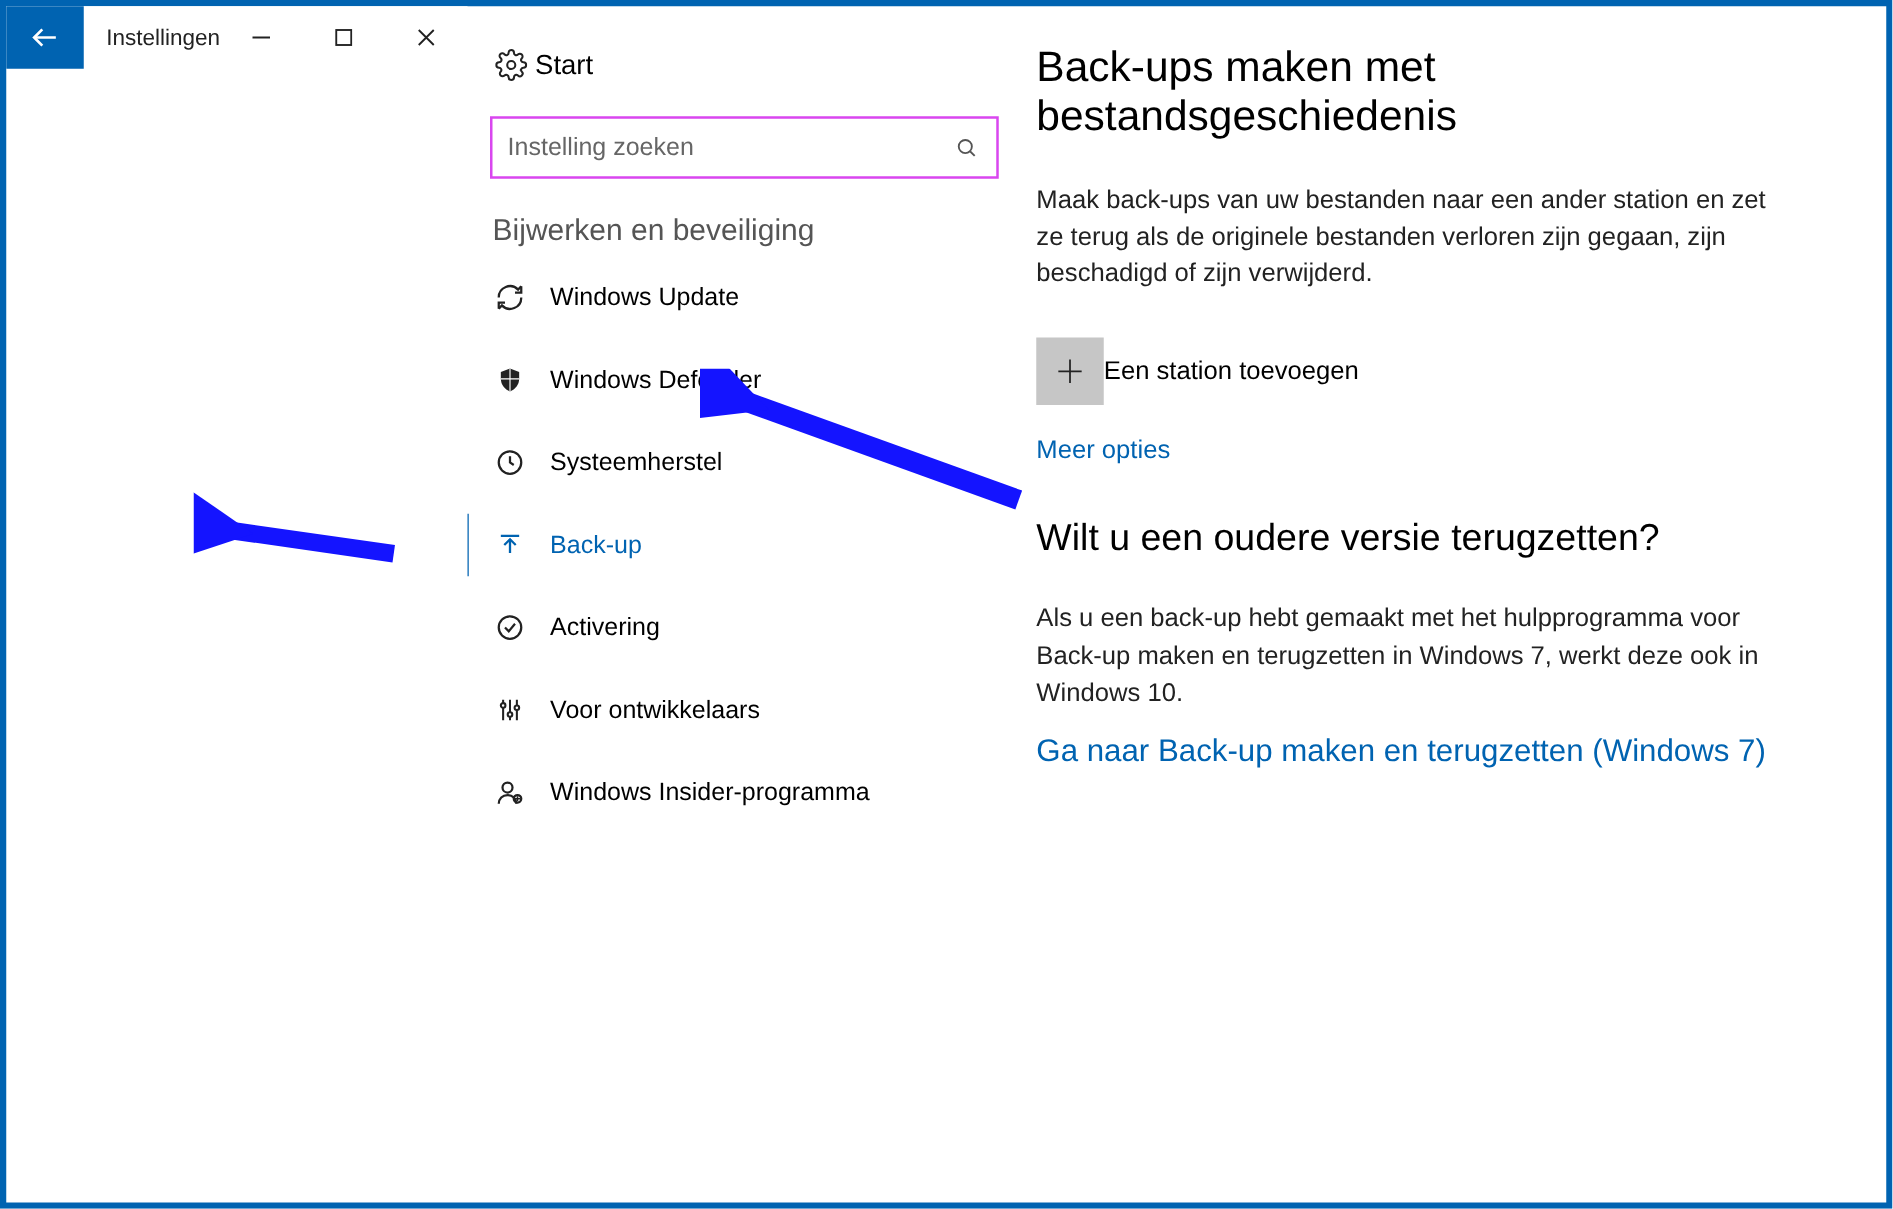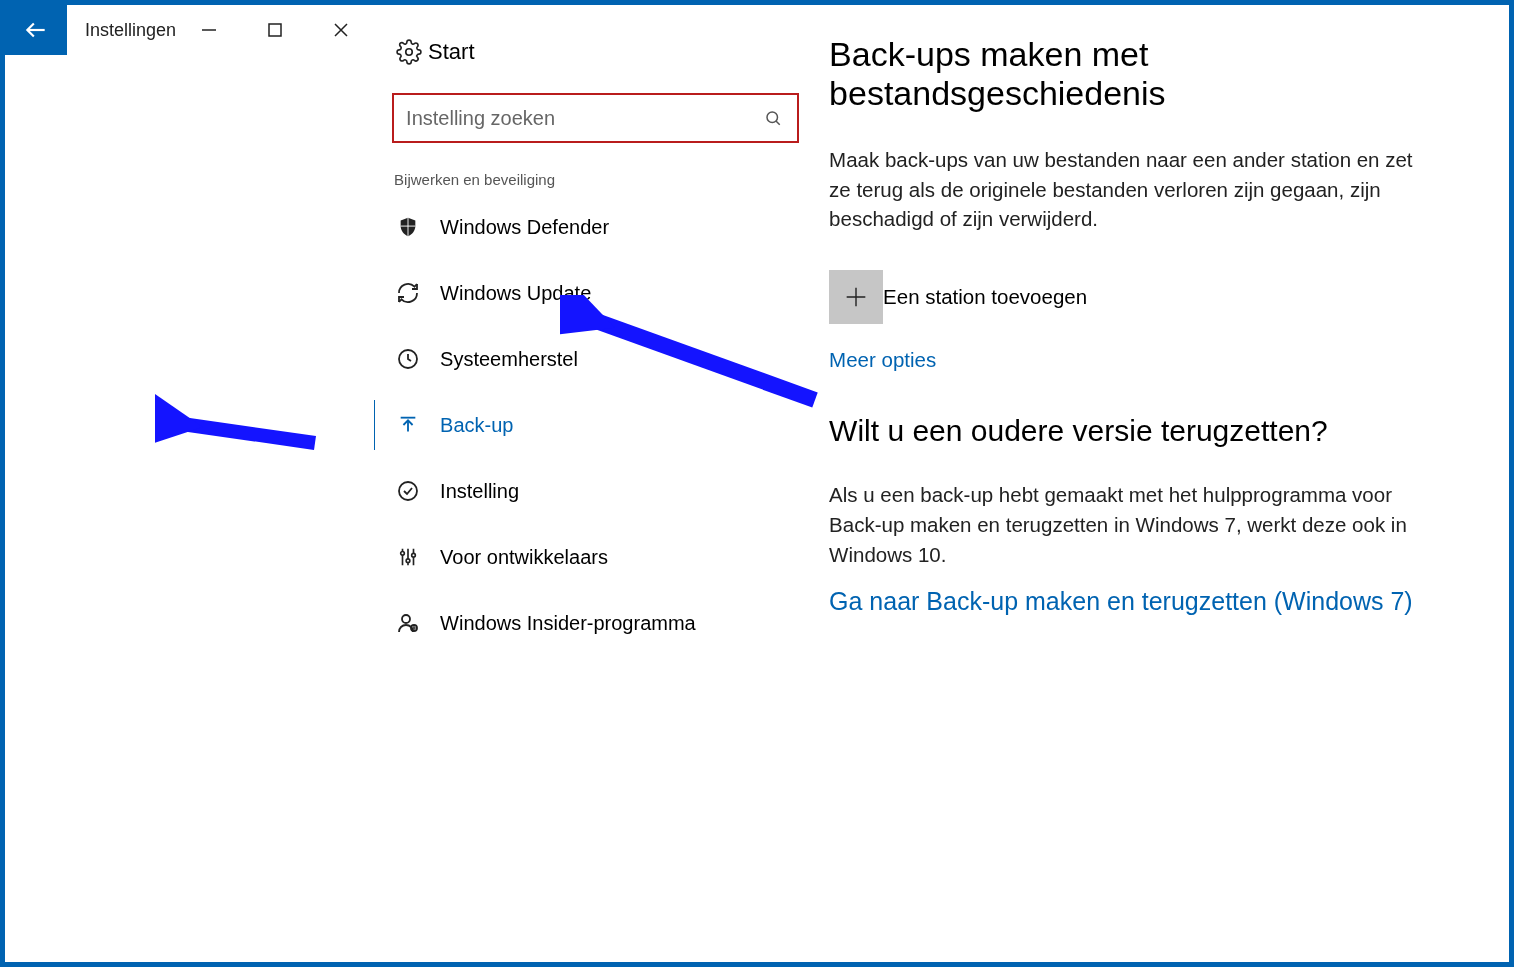--- a/index.html
+++ b/index.html
@@ -30,30 +30,30 @@
   .sidebar {
     width: 455px; padding: 24px 0 0 0;
   }
   .sidebar-home {
     display: flex; align-items: center; padding: 8px 0 8px 20px; gap: 4px;
     font-size: 22px; cursor: pointer;
   }
   .icon-box { width: 30px; height: 30px; display: flex; align-items: center; justify-content: center; }
   .search-row { padding: 18px 30px 14px 18px; }
   .search-box {
-    width: 100%; height: 50px; border: 2px solid #b91c1c;
+    width: 100%; height: 50px; border: 2px solid #d946ef;
     display: flex; align-items: center; padding: 7px 12px;
   }
   .search-input {
     flex: 1; border: none; outline: none; font-size: 20px; color: #555; background: transparent;
   }
   .search-input::placeholder { color: #666; }
   .search-icon-wrap { width: 24px; height: 24px; display:flex; align-items:center; justify-content:center; }
   .sidebar-section {
-    padding: 14px 0 6px 20px; font-size: 15px; color: #555;
+    padding: 14px 0 6px 20px; font-size: 24px; color: #555;
   }
   .nav-item {
     display: flex; align-items: center; gap: 18px;
     padding: 0 0 0 20px; height: 66px; font-size: 20px; cursor: pointer;
     position: relative;
   }
   .nav-item .icon-box { width: 28px; }
   .nav-item.selected { color: #0063B1; }
   .nav-item.selected::before {
     content: ""; position: absolute; left: -5px; top: 8px; bottom: 8px; width: 6px; background: #0063B1;
@@ -128,42 +128,42 @@
                 <path d="M21 21l-5-5"></path>
               </svg>
           </span>
         </div>
       </div>
 
       <div class="sidebar-section">Bijwerken en beveiliging</div>
 
       <div class="nav-item">
         <span class="icon-box">
+          <svg width="24" height="24" viewBox="0 0 24 24" fill="none" stroke="#222" stroke-width="1.8">
+              <path d="M21 12a9 9 0 0 1-15.5 6.3L3 21M3 12a9 9 0 0 1 15.5-6.3L21 3"></path>
+              <path d="M21 3v5h-5M3 21v-5h5"></path>
+            </svg>
+        </span>
+        <span>Windows Update</span>
+      </div>
+
+      <div class="nav-item">
+        <span class="icon-box">
           <svg width="22" height="22" viewBox="0 0 24 24">
               <path d="M12 2l8 3v6c0 5-3.4 9.4-8 11-4.6-1.6-8-6-8-11V5l8-3z" fill="#222"></path>
               <path d="M12 2v20" stroke="#fff" stroke-width="1"></path>
               <path d="M4 11h16" stroke="#fff" stroke-width="1"></path>
             </svg>
         </span>
         <span>Windows Defender</span>
       </div>
 
       <div class="nav-item">
         <span class="icon-box">
           <svg width="24" height="24" viewBox="0 0 24 24" fill="none" stroke="#222" stroke-width="1.8">
-              <path d="M21 12a9 9 0 0 1-15.5 6.3L3 21M3 12a9 9 0 0 1 15.5-6.3L21 3"></path>
-              <path d="M21 3v5h-5M3 21v-5h5"></path>
-            </svg>
-        </span>
-        <span>Windows Update</span>
-      </div>
-
-      <div class="nav-item">
-        <span class="icon-box">
-          <svg width="24" height="24" viewBox="0 0 24 24" fill="none" stroke="#222" stroke-width="1.8">
               <circle cx="12" cy="12" r="9"></circle>
               <path d="M12 7v5l3 2"></path>
             </svg>
         </span>
         <span>Systeemherstel</span>
       </div>
 
       <div class="nav-item selected">
         <span class="icon-box">
           <svg width="22" height="22" viewBox="0 0 24 24" fill="none" stroke="#0063B1" stroke-width="2">
@@ -175,21 +175,21 @@
         <span>Back-up</span>
       </div>
 
       <div class="nav-item">
         <span class="icon-box">
           <svg width="24" height="24" viewBox="0 0 24 24" fill="none" stroke="#222" stroke-width="1.8">
               <circle cx="12" cy="12" r="9"></circle>
               <path d="M8 12l3 3 5-6"></path>
             </svg>
         </span>
-        <span>Instelling</span>
+        <span>Activering</span>
       </div>
 
       <div class="nav-item">
         <span class="icon-box">
           <svg width="22" height="22" viewBox="0 0 24 24" fill="none" stroke="#222" stroke-width="1.8">
               <path d="M6 3v18M12 3v18M18 3v18"></path>
               <circle cx="6" cy="8" r="2" fill="#fff"></circle>
               <circle cx="12" cy="16" r="2" fill="#fff"></circle>
               <circle cx="18" cy="10" r="2" fill="#fff"></circle>
             </svg>

